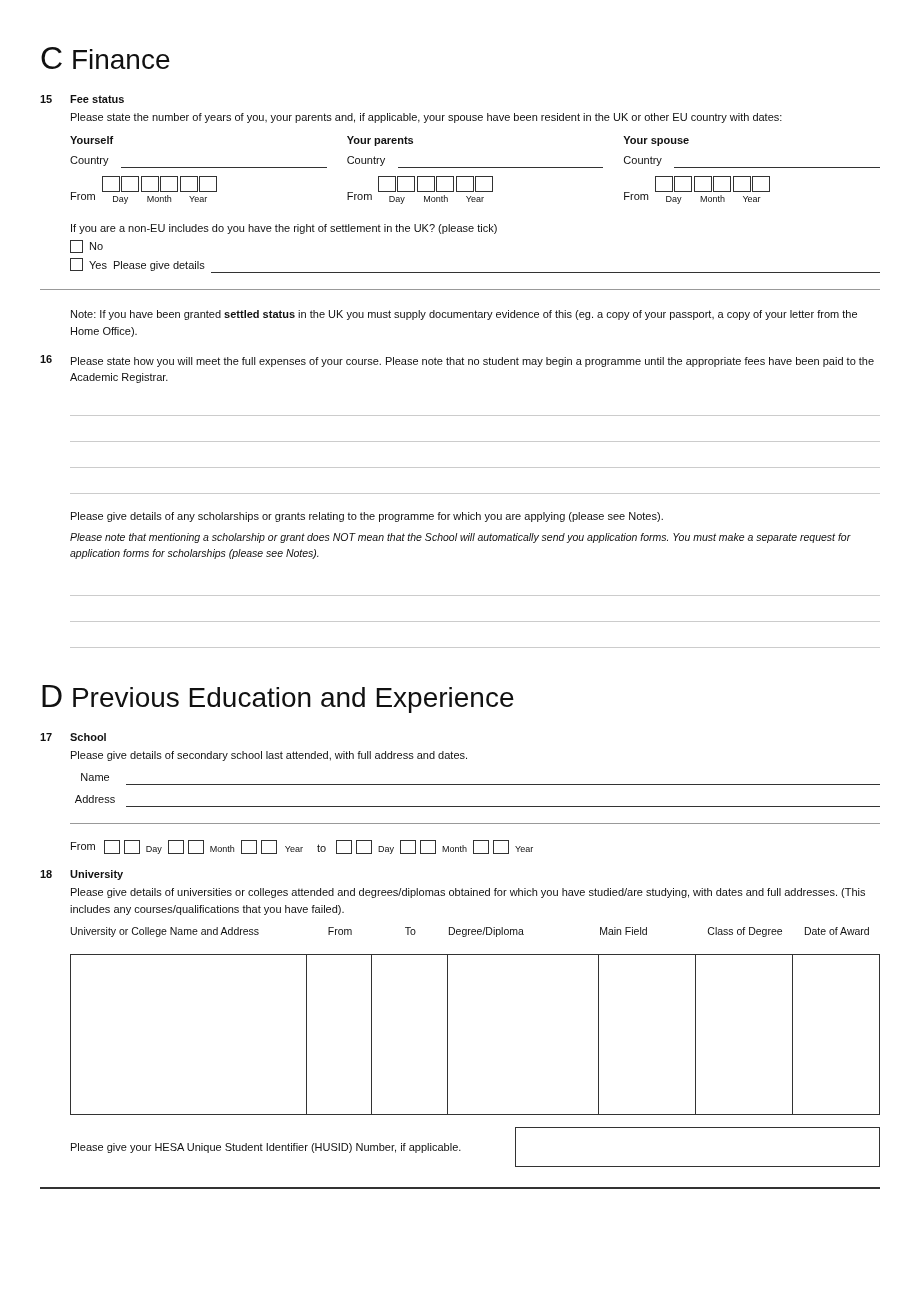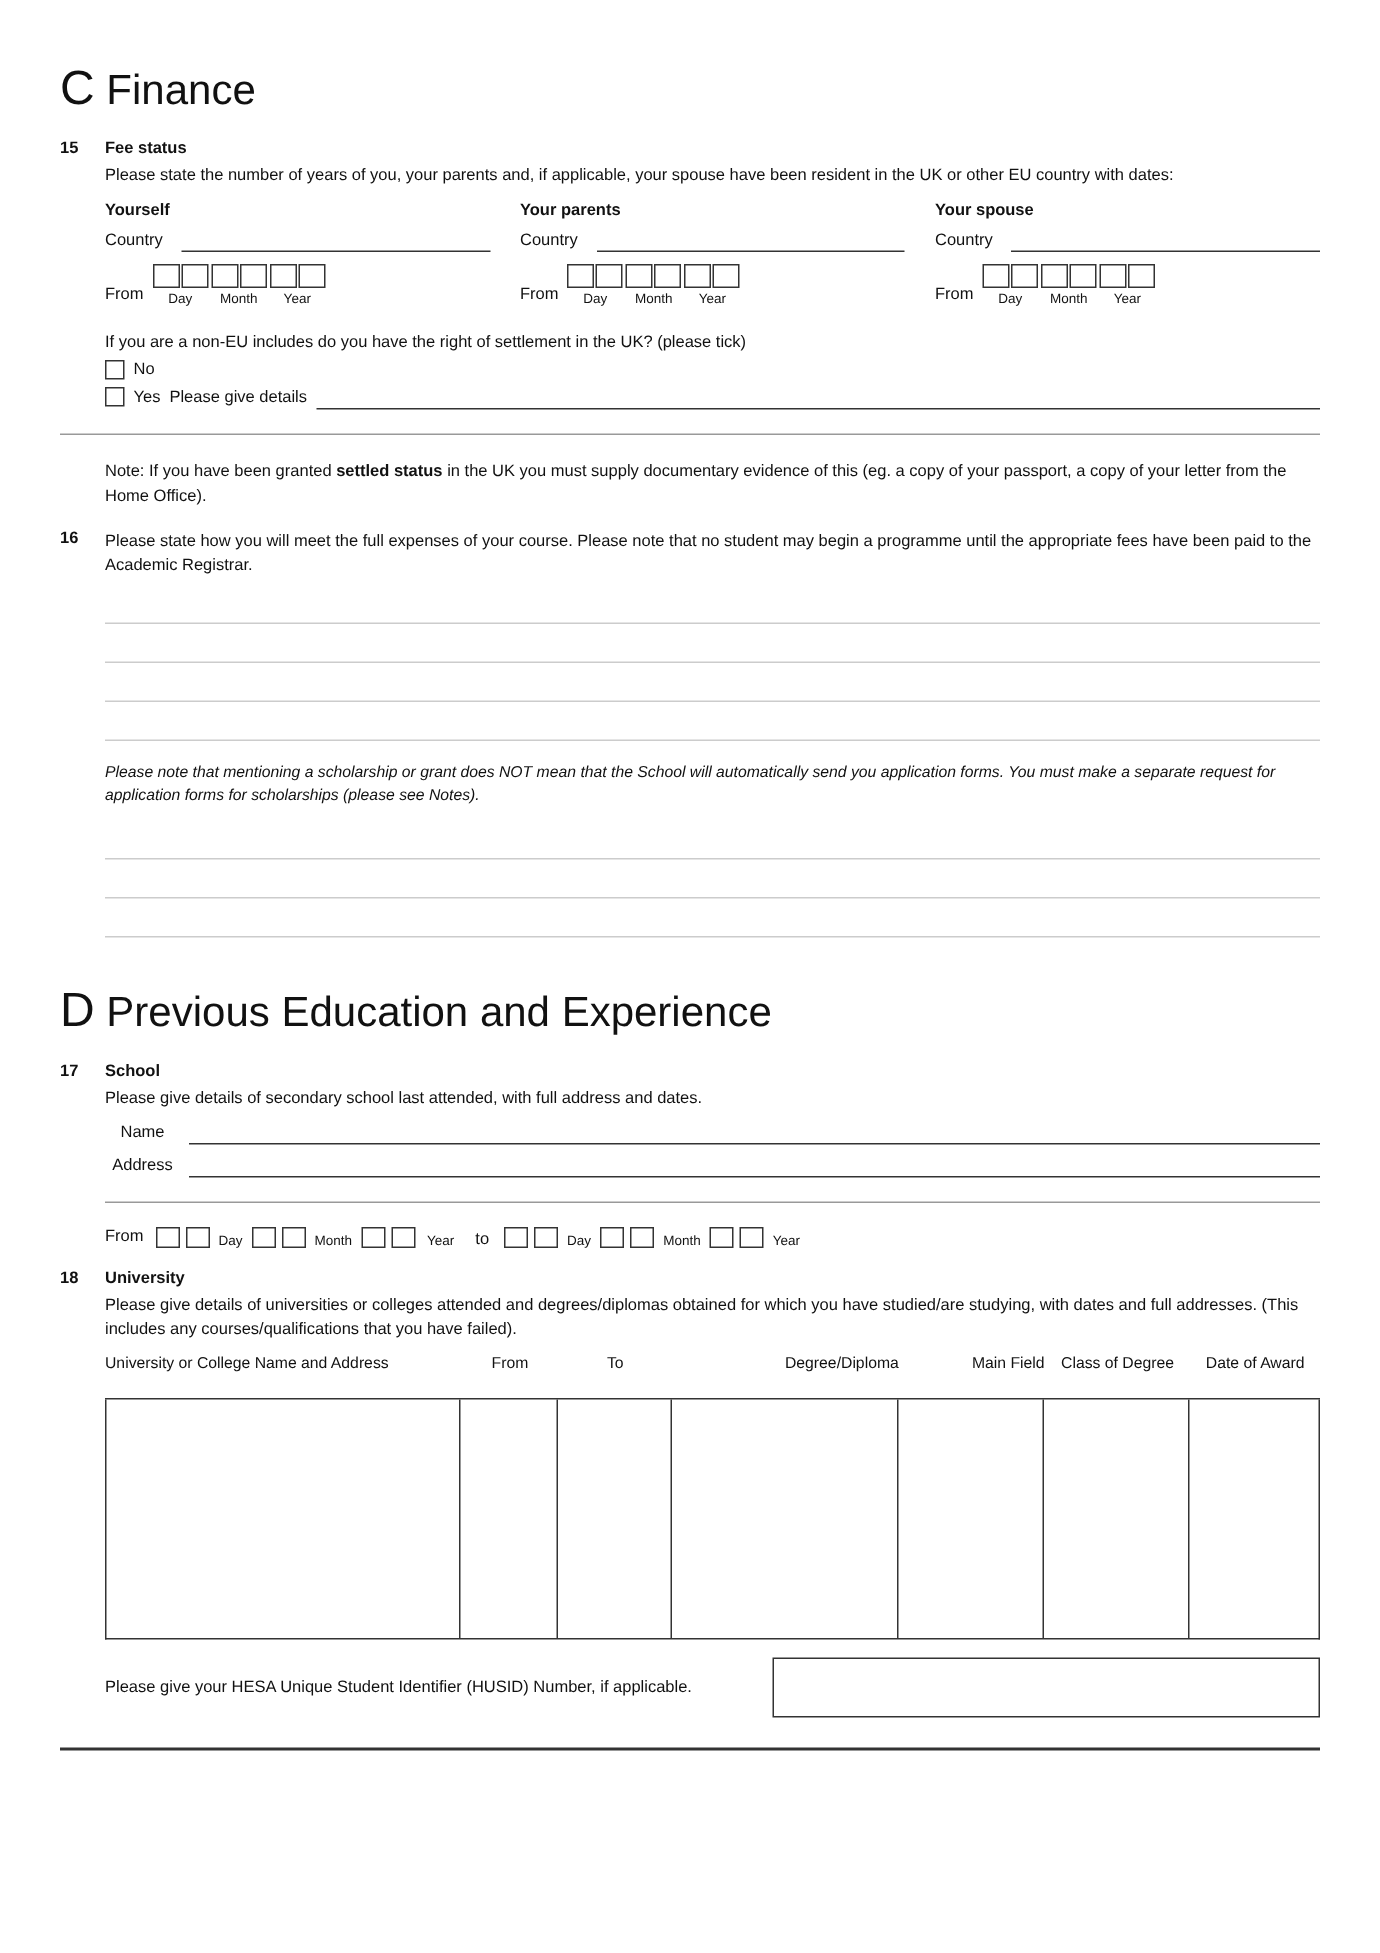--- a/index.html
+++ b/index.html
@@ -170,22 +170,22 @@
       display: flex;
       gap: 0;
       border-bottom: 1px solid #333;
       font-size: 10.5px;
       padding-bottom: 17px;
       margin-bottom: 0;
     }
     .th-university { flex: 2.2; }
     .th-from { flex: 0.6; text-align: center; }
     .th-to { flex: 0.7; text-align: center; }
-    .th-degree { flex: 1.4; text-align: right; }
-    .th-mainfield { flex: 0.9; text-align: right; }
+    .th-degree { flex: 1.4; text-align: left; }
+    .th-mainfield { flex: 0.9; text-align: left; }
     .th-classdegree { flex: 0.9; text-align: center; }
     .th-dateaward { flex: 0.8; text-align: center; }
     .table-data-area {
       display: flex;
       height: 160px;
       border: 1px solid #333;
       border-top: none;
     }
     .td-cell {
       border-right: 1px solid #333;
@@ -365,20 +365,21 @@
   <span class="question-text">Please state how you will meet the full expenses of your course. Please note that no student may begin a programme until the appropriate fees have been paid to the Academic Registrar.</span>
   <div class="spaces-block">
     <div class="space-line"></div>
     <div class="space-line"></div>
     <div class="space-line"></div>
     <div class="space-line"></div>
   </div>
 </div>
 
 <div class="question-block">
+  <span class="question-text">Please give details of any scholarships or grants relating to the programme for which you are applying (please see Notes).</span>
   <span class="italic-note">Please note that mentioning a scholarship or grant does NOT mean that the School will automatically send you application forms. You must make a separate request for application forms for scholarships (please see Notes).</span>
   <div class="spaces-block" style="margin-top:10px;">
     <div class="space-line"></div>
     <div class="space-line"></div>
     <div class="space-line"></div>
   </div>
 </div>
 
 <div class="page-gap"></div>
 <h1 class="section-title">

